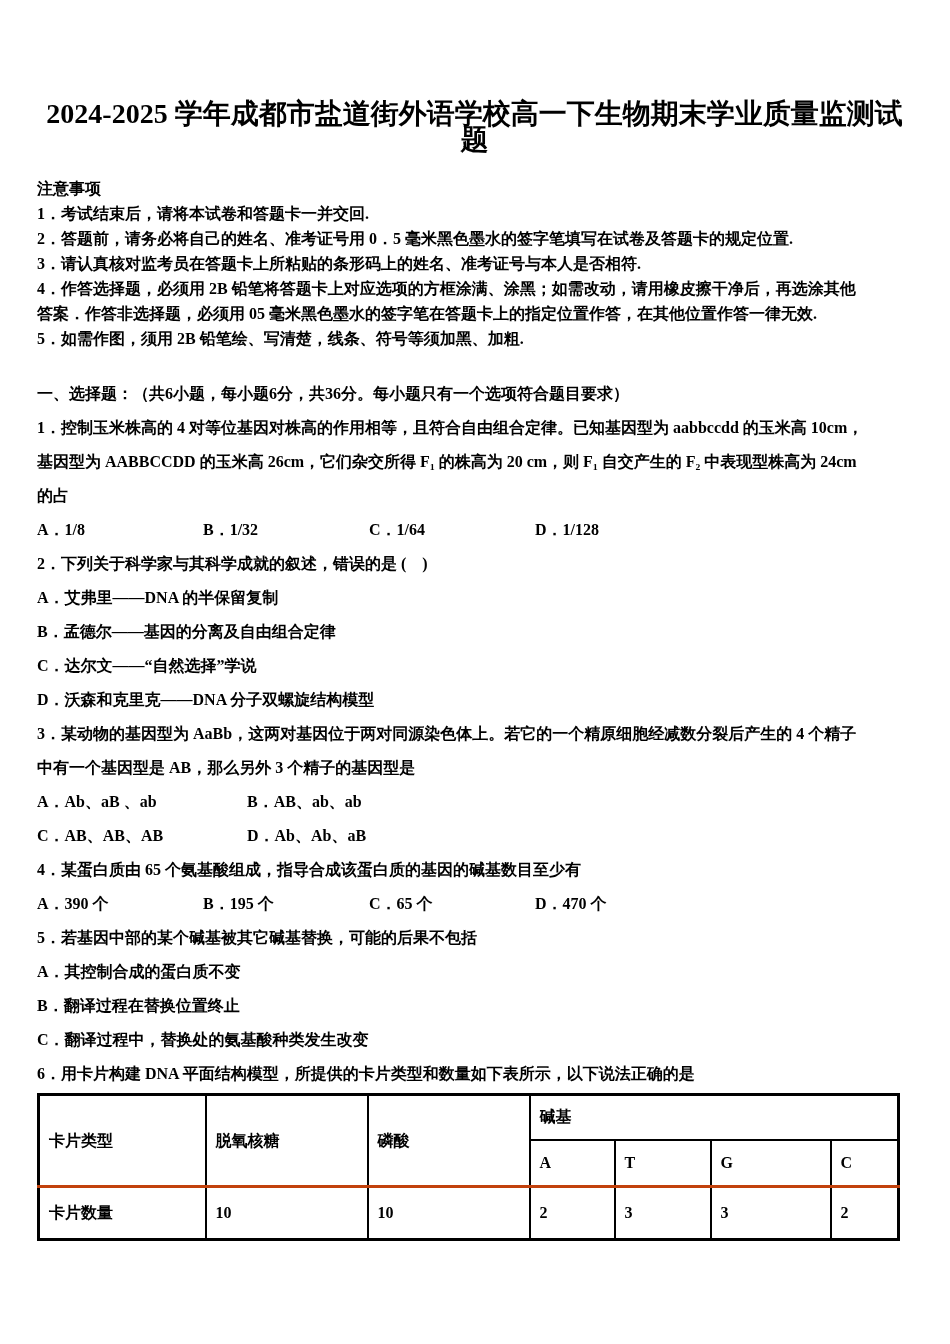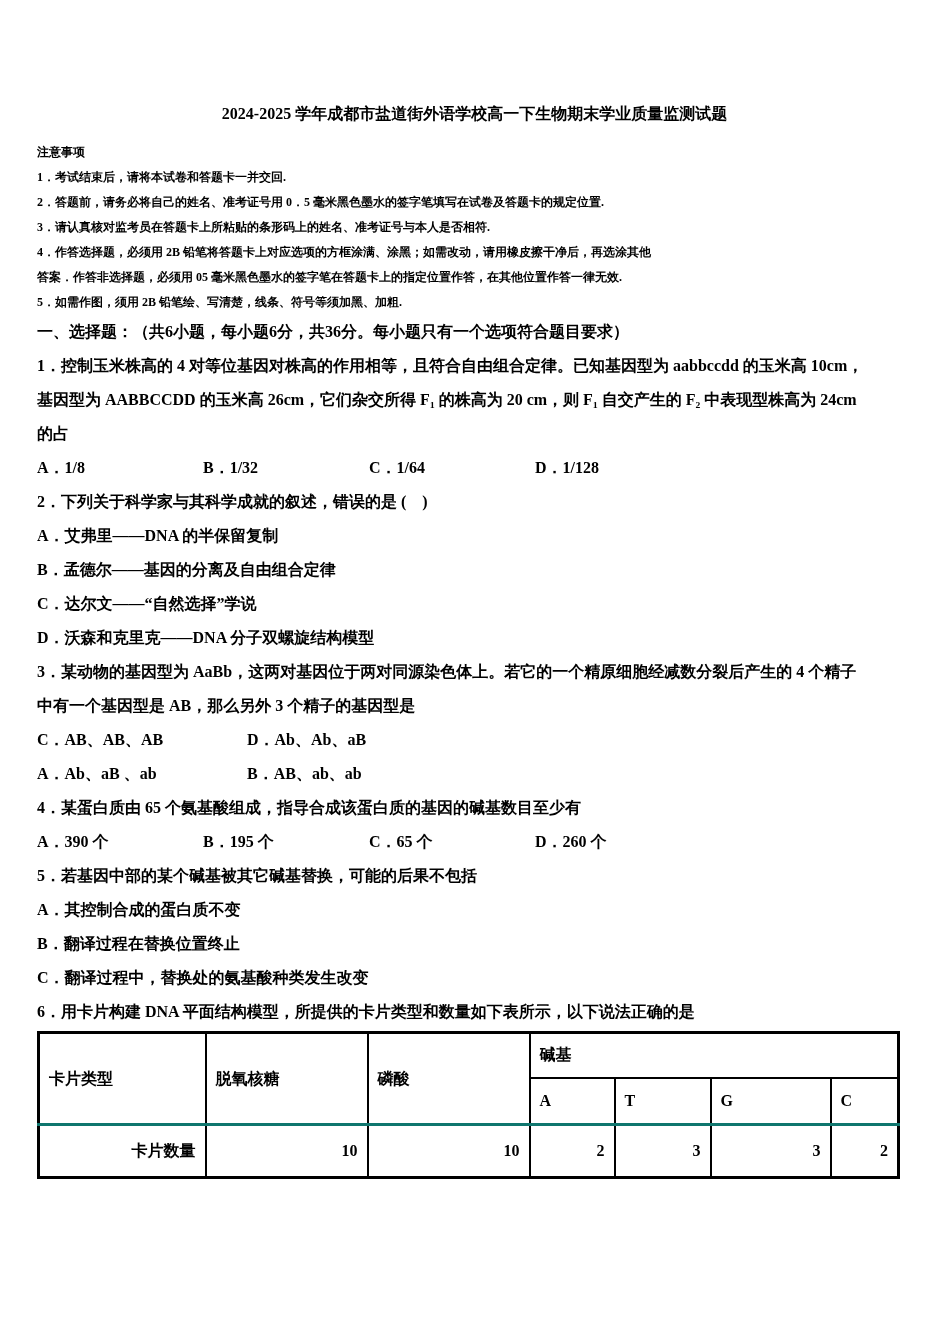--- a/index.html
+++ b/index.html
@@ -9,30 +9,30 @@
     margin: 0 auto;
     color: #000;
     font-family: "Liberation Serif", "DejaVu Sans", serif;
     font-weight: bold;
     overflow: hidden;
   }
   .page { padding: 0 38px 0 37px; }
 
   .title {
     padding-top: 101px;
-    font-size: 16px;
+    font-size: 28px;
     line-height: 26px;
     text-align: center;
     font-weight: bold;
   }
 
-  .notice { margin-top: 13px; font-size: 12px; line-height: 25px; }
+  .notice { margin-top: 23px; font-size: 16px; line-height: 25px; }
   .notice div { white-space: nowrap; }
 
-  .qarea { font-size: 16px; line-height: 34px; }
+  .qarea { margin-top: 26px; font-size: 16px; line-height: 34px; }
   .qarea .line { white-space: nowrap; }
 
   .opt-row { white-space: nowrap; }
   .opt-row .opt4 { display: inline-block; width: 166px; }
   .opt-row .opt4:last-child { width: auto; }
   .opt-row .opt2 { display: inline-block; width: 210px; }
   .opt-row .opt2:last-child { width: auto; }
 
   table.card-table {
     width: 860px;
@@ -44,21 +44,21 @@
   }
   table.card-table td {
     border: 2px solid #000;
     padding: 2px 9px;
     vertical-align: middle;
     text-align: left;
     font-weight: bold;
   }
   tr.hdr-top td { height: 45px; }
   tr.hdr-sub td { height: 47px; }
-  tr.data-row td { height: 53px; border-top: 3px solid #0f766e; text-align: right; }
+  tr.data-row td { height: 53px; border-top: 3px solid #c2410c; }
 </style>
 </head>
 <body>
 
 <div class="page">
 
   <div class="title">2024-2025 学年成都市盐道街外语学校高一下生物期末学业质量监测试题</div>
 
   <div class="notice">
     <div>注意事项</div>
@@ -88,31 +88,31 @@
       <div class="line">A．艾弗里——DNA 的半保留复制</div>
       <div class="line">B．孟德尔——基因的分离及自由组合定律</div>
       <div class="line">C．达尔文——“自然选择”学说</div>
       <div class="line">D．沃森和克里克——DNA 分子双螺旋结构模型</div>
     </div>
 
     <div>
       <div class="line">3．某动物的基因型为 AaBb，这两对基因位于两对同源染色体上。若它的一个精原细胞经减数分裂后产生的 4 个精子</div>
       <div class="line">中有一个基因型是 AB，那么另外 3 个精子的基因型是</div>
       <div class="line opt-row">
-        <span class="opt2">C．AB、AB、AB</span><span class="opt2">D．Ab、Ab、aB</span>
+        <span class="opt2">A．Ab、aB 、ab</span><span class="opt2">B．AB、ab、ab</span>
       </div>
       <div class="line opt-row">
-        <span class="opt2">A．Ab、aB 、ab</span><span class="opt2">B．AB、ab、ab</span>
+        <span class="opt2">C．AB、AB、AB</span><span class="opt2">D．Ab、Ab、aB</span>
       </div>
     </div>
 
     <div>
       <div class="line">4．某蛋白质由 65 个氨基酸组成，指导合成该蛋白质的基因的碱基数目至少有</div>
       <div class="line opt-row">
-        <span class="opt4">A．390 个</span><span class="opt4">B．195 个</span><span class="opt4">C．65 个</span><span class="opt4">D．260 个</span>
+        <span class="opt4">A．390 个</span><span class="opt4">B．195 个</span><span class="opt4">C．65 个</span><span class="opt4">D．470 个</span>
       </div>
     </div>
 
     <div>
       <div class="line">5．若基因中部的某个碱基被其它碱基替换，可能的后果不包括</div>
       <div class="line">A．其控制合成的蛋白质不变</div>
       <div class="line">B．翻译过程在替换位置终止</div>
       <div class="line">C．翻译过程中，替换处的氨基酸种类发生改变</div>
     </div>
 

